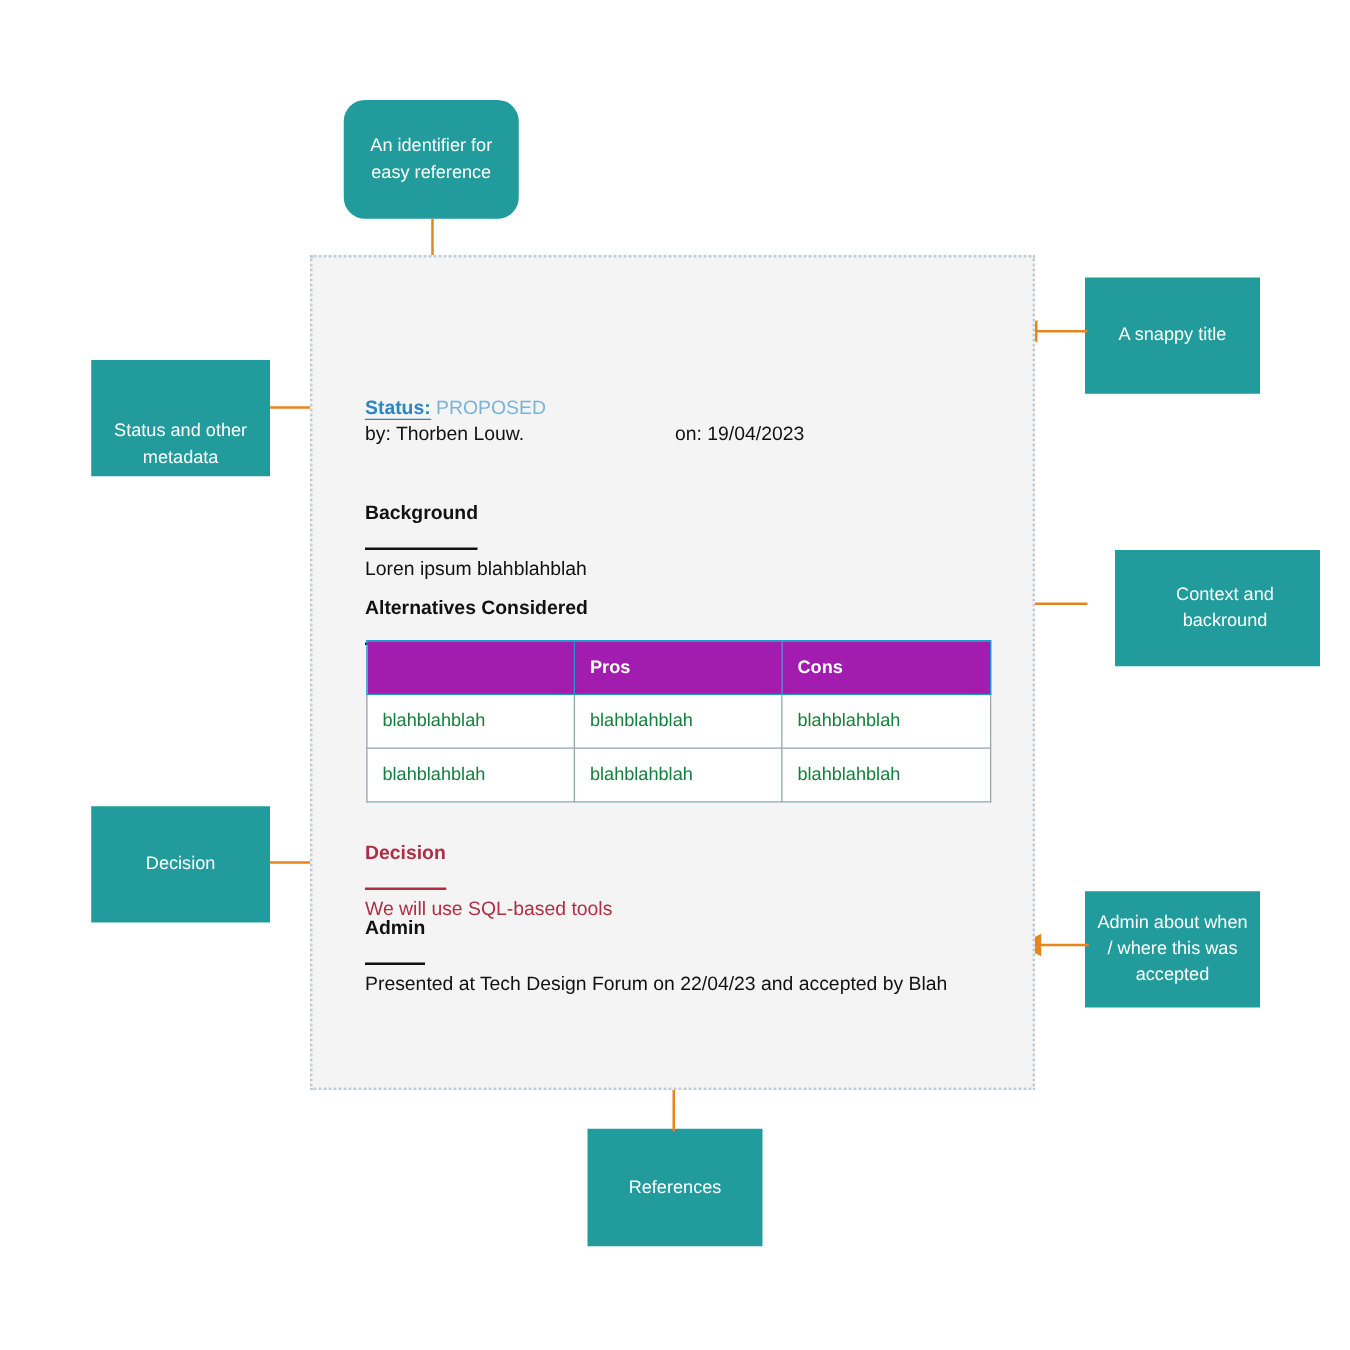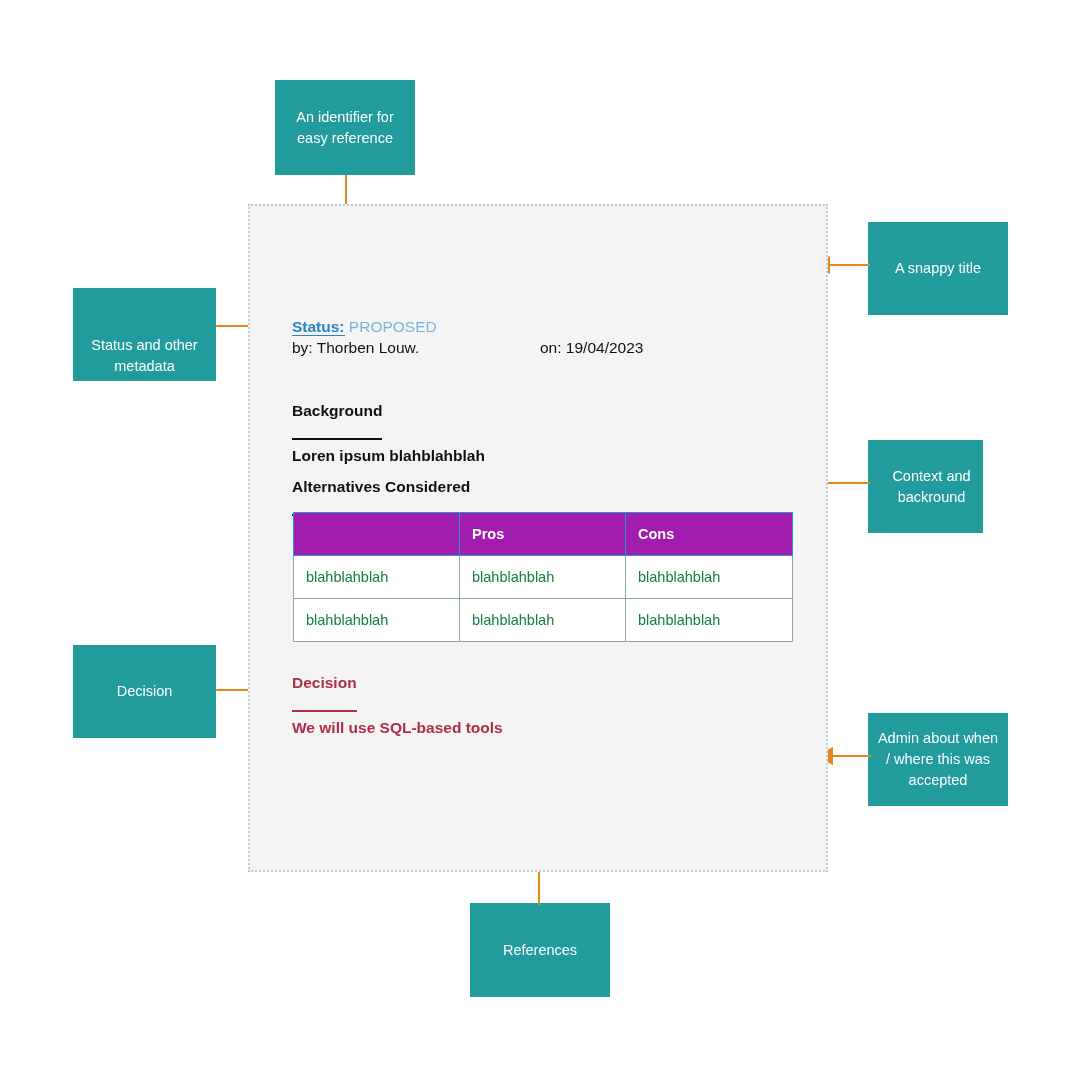--- a/index.html
+++ b/index.html
@@ -76,21 +76,21 @@
     color: #111111;
   }
   .section-head {
     font-weight: bold;
     display: inline-block;
     border-bottom: 2px solid #111111;
     padding-bottom: 18px;
     line-height: 18px;
     margin-bottom: 5px;
   }
-  .section-body { display: block; font-weight: bold; }
+  .section-body { display: block; }
 
   #sec-background { top: 194px; }
   #sec-alternatives { top: 270px; }
   #sec-decision { top: 466px; color: #ad2e45; }
   #sec-decision .section-head { border-bottom-color: #ad2e45; }
   #sec-admin { top: 526px; }
   #sec-further { top: 584px; }
   #sec-further .section-head { margin-right: 0; }
   .further-suffix { font-weight: normal; }
 
@@ -136,25 +136,25 @@
     display: flex;
     align-items: center;
     justify-content: center;
     text-align: center;
     font-size: 14.5px;
     line-height: 21px;
     box-sizing: border-box;
     padding: 4px 8px;
   }
 
-  #note-identifier { left: 275px; top: 80px;  width: 140px; height: 95px; }
+  #note-identifier { left: 275px; top: 80px;  width: 140px; height: 95px; border-radius: 17px; }
   #note-status     { left: 73px;  top: 288px; width: 143px; height: 93px; align-items: flex-end; }
   #note-decision   { left: 73px;  top: 645px; width: 143px; height: 93px; }
   #note-title      { left: 868px; top: 222px; width: 140px; height: 93px; }
-  #note-context    { left: 868px; top: 440px; width: 115px; height: 93px; padding-left: 20px; }
+  #note-context    { left: 892px; top: 440px; width: 164px; height: 93px; padding-left: 20px; }
   #note-admin      { left: 868px; top: 713px; width: 140px; height: 93px; }
   #note-references { left: 470px; top: 903px; width: 140px; height: 94px; }
 
   
   .conn { position: absolute; }
   .conn .line { position: absolute; background: #e5871c; }
   .conn .head { position: absolute; width: 0; height: 0; }
 
   
   #conn-identifier { left: 337px; top: 175px; width: 22px; height: 82px; }
@@ -327,15 +327,19 @@
         <td>blahblahblah</td>
       </tr>
     </tbody>
   </table>
 
   <div class="section" id="sec-decision">
     <span class="section-head">Decision</span>
     <span class="section-body">We will use SQL-based tools</span>
   </div>
 
+  <div class="section" id="sec-admin">
+    <span class="section-head">Admin</span>
+    <span class="section-body">Presented at Tech Design Forum on 22/04/23 and accepted by Blah</span>
+  </div>
 
 
 </div>
 
 </body></html>

